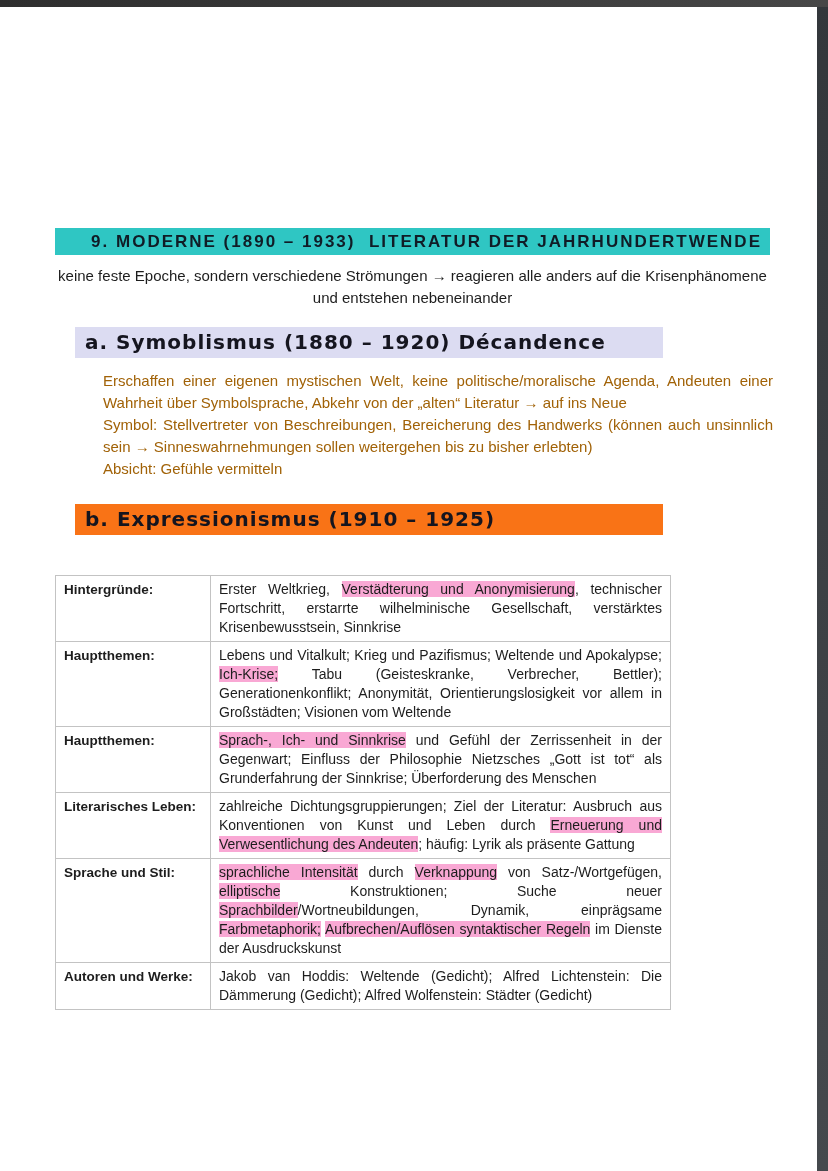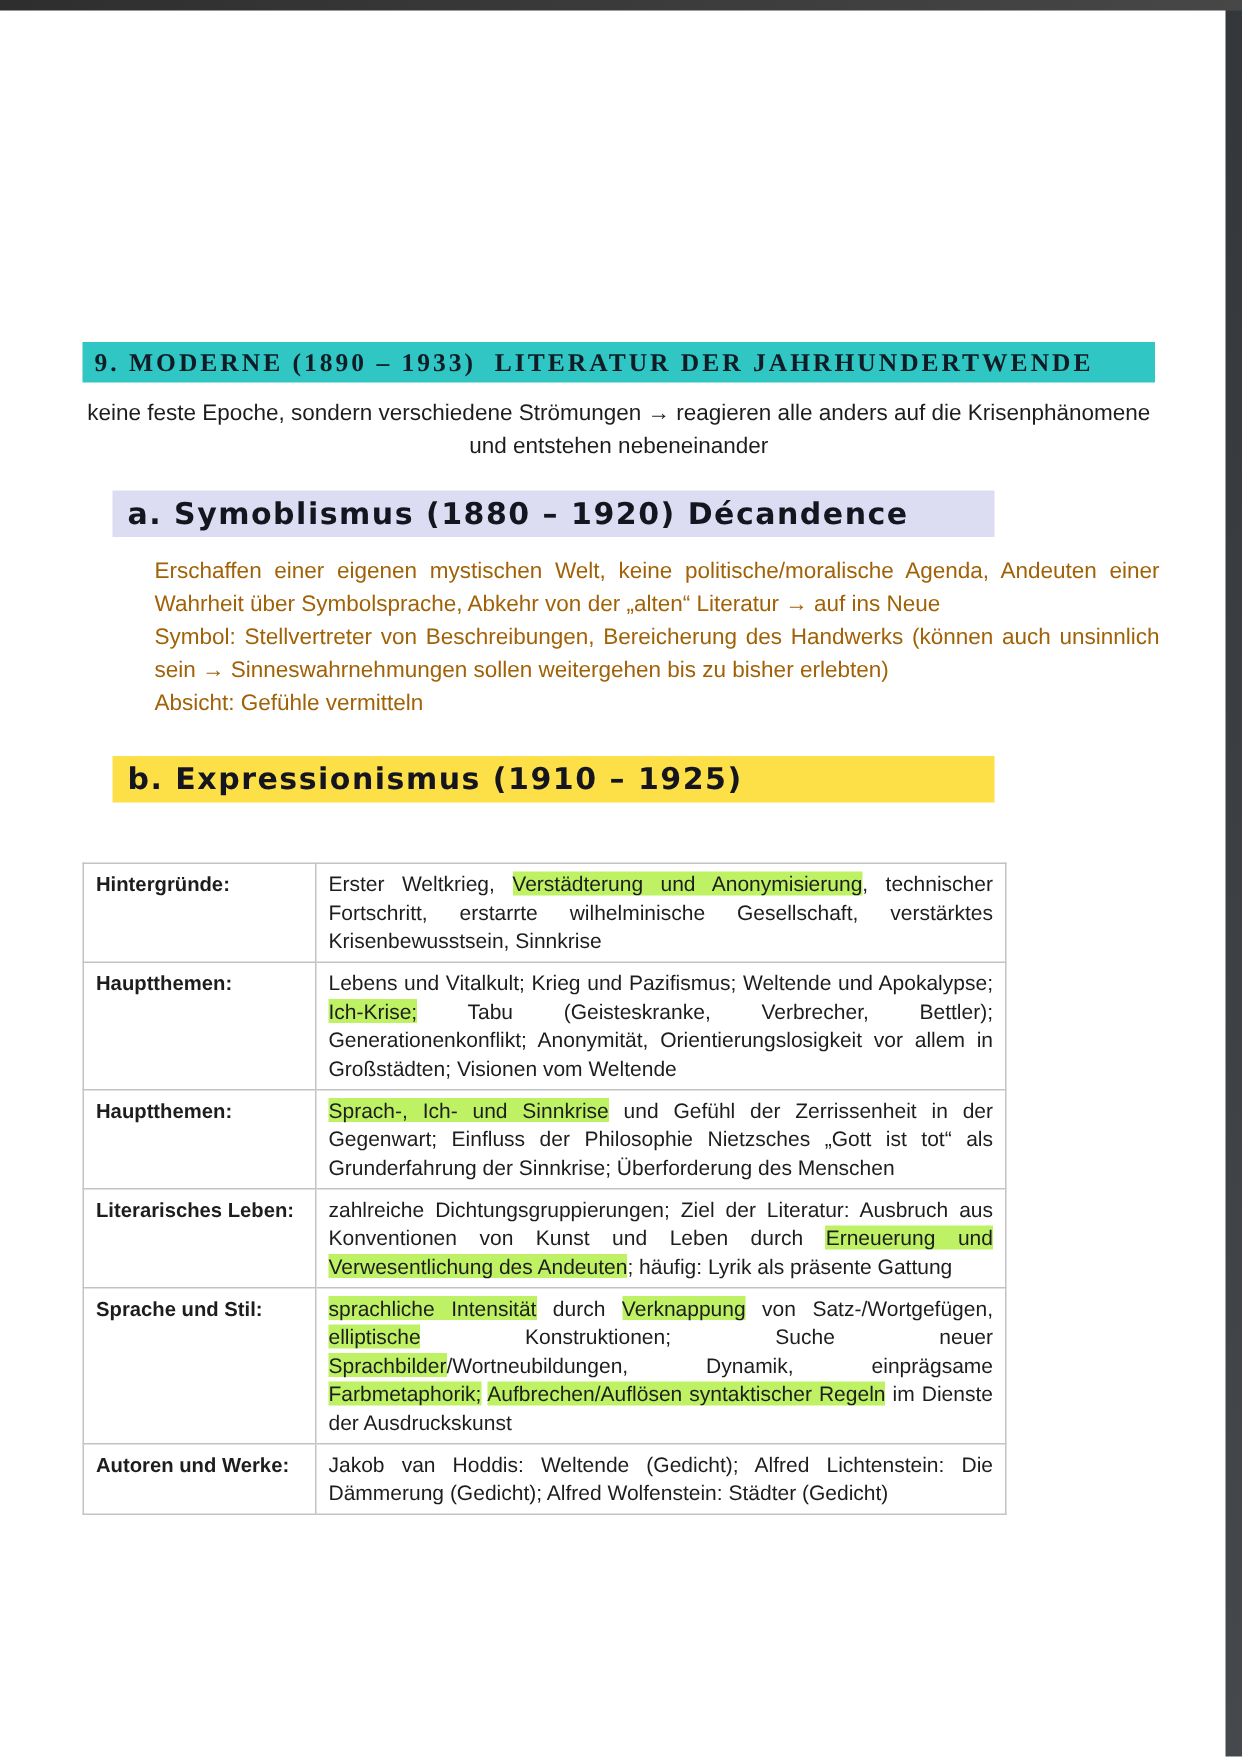--- a/index.html
+++ b/index.html
@@ -21,47 +21,48 @@
     background:linear-gradient(180deg,#33373b,#45494d);
     z-index:5;
   }
   .content { position:absolute; top:228px; left:0; width:817px; }
 
   .main-heading {
     margin-left:55px;
     width:715px;
     background:#2fc6c3;
     color:#101c26;
-    font-family:Liberation Serif, serif;
+    font-family:Liberation Sans, sans-serif;
     font-size:17px;
     font-weight:800;
     letter-spacing:2px;
     padding:4px 8px 3px 8px;
     white-space:pre-wrap;
+    text-align:right;
   }
   .intro {
     width:715px;
     margin:10px 0 0 55px;
     text-align:center;
     font-size:15px;
     line-height:22px;
     color:#1d1d1d;
   }
   .section-heading {
     margin:18px 0 0 75px;
     width:588px;
     font-family:"DejaVu Sans", sans-serif;
     font-size:20px;
     font-weight:800;
     letter-spacing:1px;
     color:#15151f;
     padding:3px 10px 4px 10px;
   }
   .heading-a { background:#dcdcf2; }
-  .heading-b { background:#fde047; margin-top:24px; }
+  .heading-b { background:#f97316; margin-top:24px; }
 
   .para-block { margin:12px 0 0 103px; width:670px; }
   .para-block p {
     font-size:15px;
     line-height:22px;
     text-align:justify;
     color:#a16207;
   }
 
   .table-wrap { margin:40px 0 0 55px; width:616px;border-radius:21px; }
@@ -73,21 +74,21 @@
     line-height:19px;
     padding:4px 8px;
     color:#1d1d1d;
   }
   td.row-label {
     width:155px;
     font-weight:bold;
     font-size:13.5px;
   }
   td.row-content { text-align:justify; }
-  .hl { background:#bef264; }
+  .hl { background:#f9a8d4; }
 </style>
 </head>
 <body>
 
 <div class="edge-top"></div>
 <div class="edge-right"></div>
 
 <div class="content">
 
   <h1 class="main-heading">9. MODERNE (1890 – 1933)  LITERATUR DER JAHRHUNDERTWENDE</h1>

